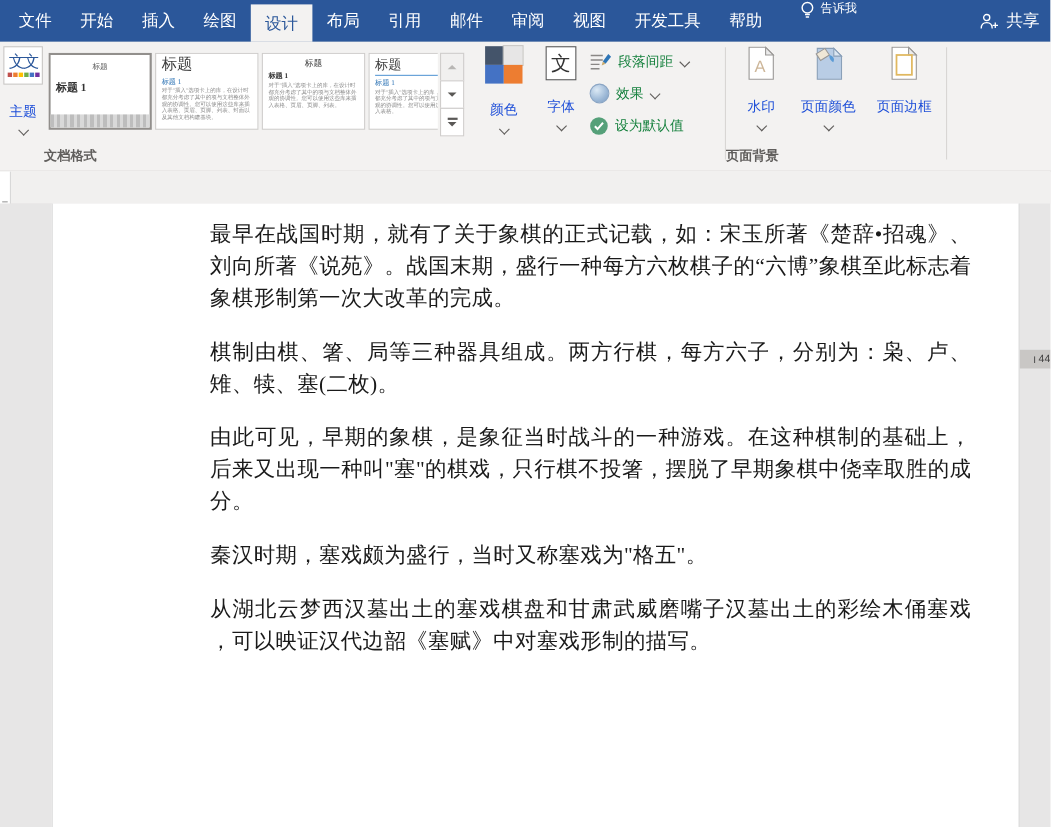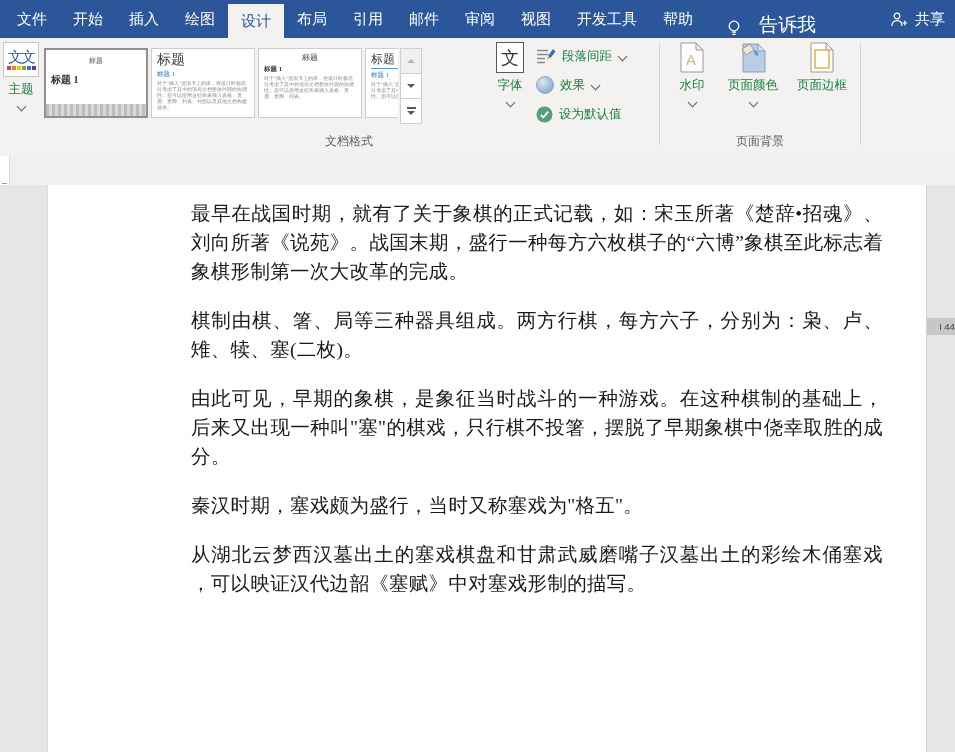--- a/index.html
+++ b/index.html
@@ -6,38 +6,38 @@
   body{
     width:955px;height:752px;overflow:hidden;position:relative;
     font-family:"Liberation Sans","DejaVu Sans",sans-serif;
     background:#e7e6e6;
   }
   
   .titlebar{position:absolute;left:0;top:0;width:955px;height:38px;background:#2b579a;display:flex;align-items:stretch;}
   .tabs{display:flex;align-items:stretch;padding-left:4px;}
   .tab{color:#fff;font-size:15px;padding:0 13px;display:flex;align-items:center;cursor:default;white-space:nowrap;}
   .tab.selected{background:#f3f2f1;color:#2b579a;align-self:flex-end;height:34px;}
-  .tellme{position:absolute;left:726px;top:0;height:38px;display:flex;align-items:flex-end;gap:17px;color:#fff;font-size:19px;}
+  .tellme{position:absolute;left:726px;top:0;height:38px;display:flex;align-items:flex-start;gap:4px;color:#fff;font-size:11px;}
   .share{position:absolute;right:10px;top:0;height:38px;display:flex;align-items:center;gap:6px;color:#fff;font-size:15px;}
   
   .ribbon{position:absolute;left:0;top:38px;width:955px;height:117px;background:#f3f2f1;border-bottom:1px solid #d2d0ce;padding-left:48px;}
-  .grouplabel{position:absolute;bottom:5px;font-size:12px;color:#605e5c;text-align:center;}
+  .grouplabel{position:absolute;bottom:5px;font-size:12px;color:#605e5c;text-align:left;font-weight:bold;}
   .vsep{position:absolute;top:5px;height:102px;width:1px;background:#d8d6d4;}
   .bigbtn{position:absolute;top:4px;display:flex;flex-direction:column;align-items:center;}
-  .bigbtn .lbl{font-size:12.5px;color:#15803d;margin-top:4px;white-space:nowrap;}
+  .bigbtn .lbl{font-size:12.5px;color:#1d4ed8;margin-top:16px;white-space:nowrap;}
   .chev{width:6px;height:6px;border-right:1.4px solid #605e5c;border-bottom:1.4px solid #605e5c;transform:rotate(45deg);margin-top:5px;}
   .chev-up{position:absolute;right:12px;bottom:6px;width:8px;height:8px;border-left:1.6px solid #605e5c;border-top:1.6px solid #605e5c;transform:rotate(45deg);}
   
   .themes-icon{width:34px;height:33px;background:#fff;border:1px solid #c8c6c4;display:flex;flex-direction:column;align-items:center;justify-content:center;}
   .themes-icon .wen{font-size:15px;color:#2b579a;line-height:15px;letter-spacing:-2px;}
   .sw-row{display:flex;gap:1px;margin-top:2px;}
   .sw{width:4px;height:4px;}
   
   .gallery{position:absolute;left:44px;top:10px;width:354px;height:76px;display:flex;gap:3px;overflow:hidden;}
-  .thumb{width:104px;height:70px;background:#fff;border:1px solid #cfcdcb;padding:3px 5px;box-sizing:border-box;overflow:hidden;position:relative;font-family:"Liberation Serif","DejaVu Serif",serif;flex:none;}
+  .thumb{width:94px;height:70px;background:#fff;border:1px solid #cfcdcb;padding:3px 5px;box-sizing:border-box;overflow:hidden;position:relative;font-family:"Liberation Serif","DejaVu Serif",serif;flex:none;}
   .thumb.sel{border:2px solid #928f8c;}
   .t-top{font-size:7px;color:#555;text-align:center;margin-top:3px;}
   .t-sub1{font-size:10px;font-weight:bold;color:#333;margin-top:7px;}
   .t-band{position:absolute;left:0;bottom:0;width:100%;height:12px;background:repeating-linear-gradient(90deg,#bdbdbd 0 3px,#d9d9d9 3px 6px);}
   .t-big{font-size:14px;color:#3b3b3b;line-height:16px;}
   .t-mid{font-size:8px;color:#3b3b3b;text-align:center;}
   .t-under{font-size:12px;color:#3b3b3b;border-bottom:1px solid #5b9bd5;padding-bottom:2px;line-height:14px;}
   .t-blue{font-size:6.5px;color:#2e74b5;margin-top:2px;}
   .t-bold{font-size:6.5px;font-weight:bold;color:#333;margin-top:2px;}
   .t-body{font-size:5px;line-height:6px;color:#8a8a8a;margin-top:2px;word-break:break-all;}
@@ -154,20 +154,30 @@
       </div>
     <div class="galbtn">
         <div class="tri-dn"></div>
       </div>
     <div class="galbtn">
         <div class="morebar"></div>
         <div class="tri-dn"></div>
       </div>
   </div>
 
+  <div class="bigbtn" style="left:433px;width:50px;">
+    <div class="colgrid" id="colgrid">
+        <div style="background: rgb(68, 84, 106);"></div>
+        <div style="background: rgb(231, 230, 230); outline: rgb(200, 198, 196) solid 1px;"></div>
+        <div style="background: rgb(68, 114, 196);"></div>
+        <div style="background: rgb(237, 125, 49);"></div>
+      </div>
+    <div class="lbl">颜色</div>
+    <div class="chev"></div>
+  </div>
 
   <div class="bigbtn" style="left:487px;width:46px;">
     <div class="fonticon">
         <span>文</span>
       </div>
     <div class="lbl">字体</div>
     <div class="chev"></div>
   </div>
 
   <div class="stack">

